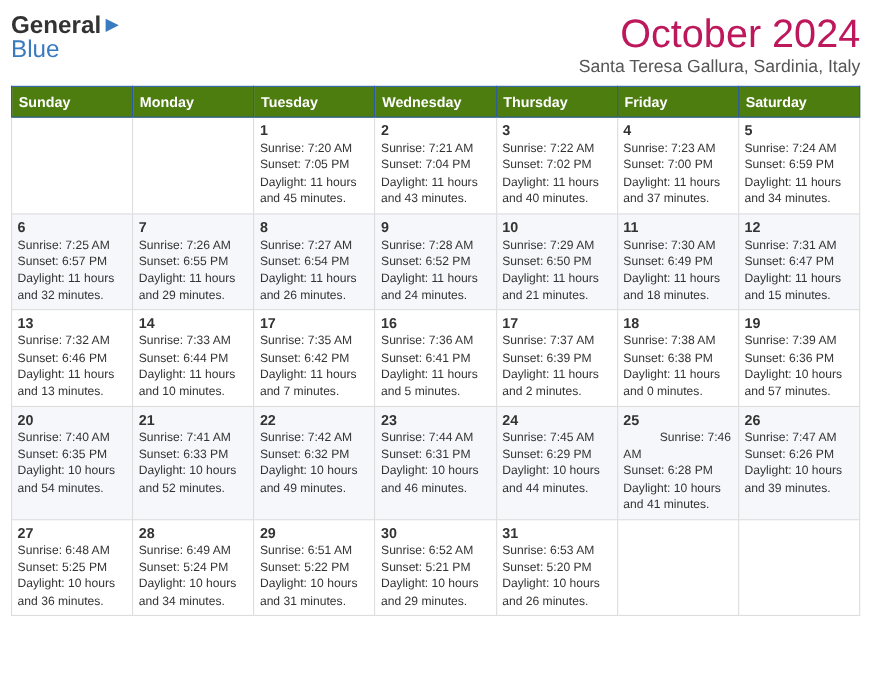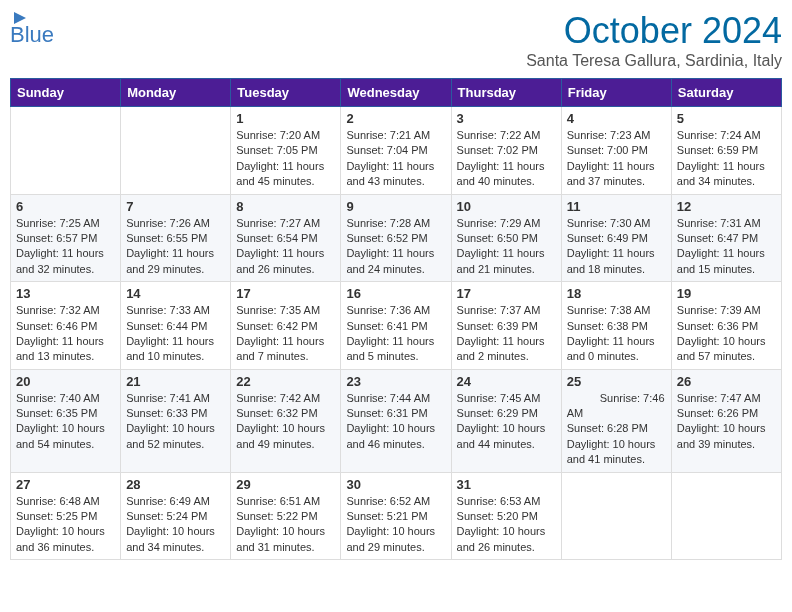--- a/index.html
+++ b/index.html
@@ -19,35 +19,35 @@
     .logo {
       display: flex;
       flex-direction: column;
       align-items: flex-start;
     }
     .title-section {
       text-align: right;
     }
     .month-title {
       font-size: 36px;
-      color: #0369a1;
+      color: #be185d;
       font-weight: normal;
     }
     .subtitle {
       font-size: 16px;
       color: #555;
       text-align: center;
     }
     .calendar {
       width: 100%;
       border-collapse: collapse;
       border: 1px solid #ccc;
     }
     .calendar th {
-      background-color: #4c1d95;
+      background-color: #4d7c0f;
       color: #fff;
       text-align: left;
       padding: 6px 6px;
       font-size: 13px;
       font-weight: bold;
       border: 1px solid #2a5a9f;
     }
     .calendar td {
       vertical-align: top;
       border: 1px solid #ddd;
@@ -78,20 +78,21 @@
     .empty-cell {
       background: #fff !important;
     }
   </style>
 </head>
 <body>
 
 <div class="header">
   <div class="logo">
     <div style="display:flex; align-items:center;">
+      <span style="font-size:22px; font-weight:bold; color:#333;">General</span>
       <svg width="16" height="16" viewBox="0 0 16 16" style="margin-left:2px;">
         <polygon points="2,2 14,8 2,14" fill="#3a7abf"></polygon>
       </svg>
     </div>
     <span style="font-size:22px; font-weight:normal; color:#3a7abf; margin-top:-4px;">Blue</span>
   </div>
   <div class="title-section">
     <div class="month-title">October 2024</div>
     <div class="subtitle">Santa Teresa Gallura, Sardinia, Italy</div>
   </div>

